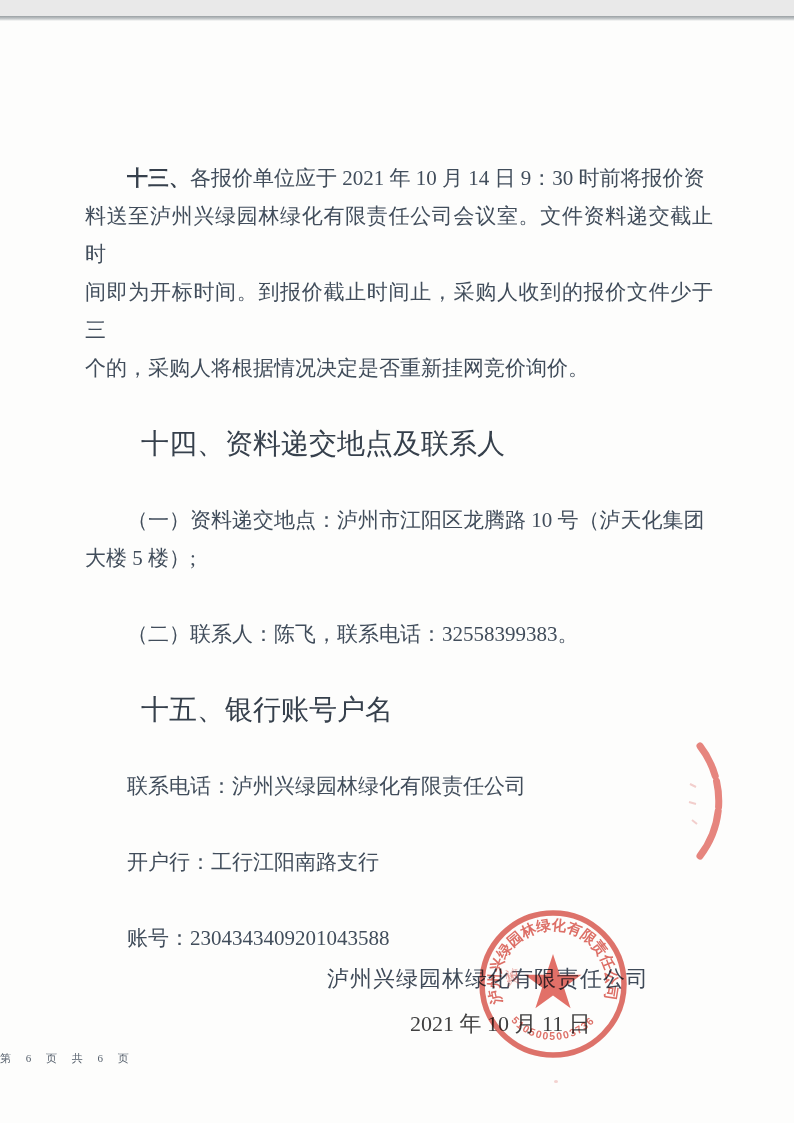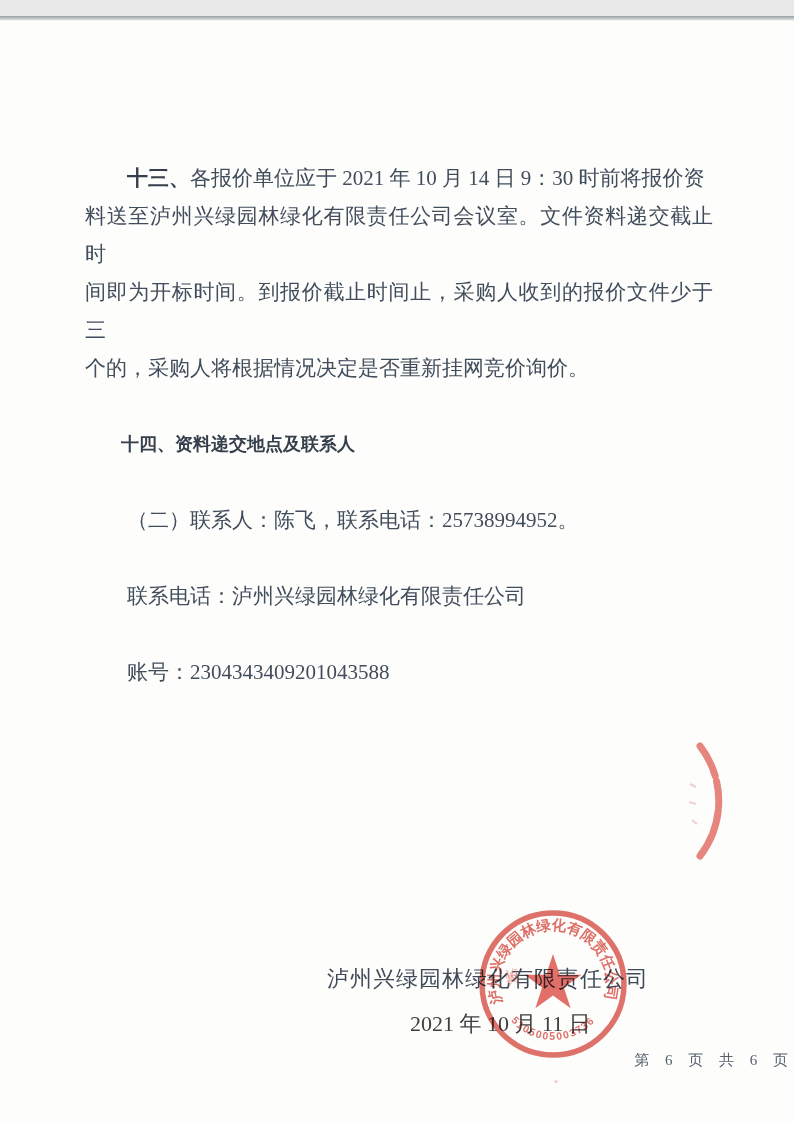--- a/index.html
+++ b/index.html
@@ -20,34 +20,34 @@
     color:#414d5b; font-size:21px; line-height:38px;
     text-align:justify; white-space:pre-line;
   }
   .content p { margin:0; text-indent:2em; }
   .para-label {
     font-family:"Liberation Sans", sans-serif;
     font-weight:bold; color:#36404c;
   }
   .heading {
     font-family:"Liberation Sans", sans-serif;
-    font-weight:bold; color:#36404c; font-size:18px;
+    font-weight:normal; color:#36404c; font-size:28px;
     text-indent:1.8em;
   }
   .sig-company {
     position:absolute; left:327px; top:948px; font-size:22px;
     color:#3f4a58; letter-spacing:1px; white-space:nowrap;
   }
   .sig-date {
     position:absolute; left:410px; top:993px; font-size:22px;
     color:#404040; white-space:nowrap;
   }
   .page-num {
-    position:absolute; top:1035px; left:0; width:794px; text-align:right;
-    font-size:15px; color:#57616d; letter-spacing:6px; white-space:nowrap;
+    position:absolute; top:1035px; left:0; width:794px; text-align:left;
+    font-size:11px; color:#57616d; letter-spacing:6px; white-space:nowrap;
   }
   .seal {
     position:absolute; left:463px; top:878px; width:180px; height:180px;
     mix-blend-mode:multiply; opacity:0.92;
   }
   .seal-ghost {
     position:absolute; left:508px; top:940px; height:90px;
     writing-mode:vertical-rl; font-size:14px; color:rgba(214,84,74,0.36);
     transform:rotate(-12deg); letter-spacing:2px; white-space:nowrap;
   }
@@ -60,22 +60,26 @@
 <div class="page">
   <div class="scan-top"></div>
   <div class="scan-bottom"></div>
 
   <div class="content">
     <p><span class="para-label">十三、</span><span>各报价单位应于 2021 年 10 月 14 日 9：30 时前将报价资
 料送至泸州兴绿园林绿化有限责任公司会议室。文件资料递交截止时
 间即为开标时间。到报价截止时间止，采购人收到的报价文件少于三
 个的，采购人将根据情况决定是否重新挂网竞价询价。</span></p>
     <p class="heading">十四、资料递交地点及联系人</p>
-    <p>（二）联系人：陈飞，联系电话：25738994952。</p>
+    <p>（一）资料递交地点：泸州市江阳区龙腾路 10 号（泸天化集团
+大楼 5 楼）;</p>
+    <p>（二）联系人：陈飞，联系电话：32558399383。</p>
+    <p class="heading">十五、银行账号户名</p>
     <p>联系电话：泸州兴绿园林绿化有限责任公司</p>
+    <p>开户行：工行江阳南路支行</p>
     <p>账号：2304343409201043588</p>
     
     
   </div>
 
   <div class="sig-company">泸州兴绿园林绿化有限责任公司</div>
   <div class="sig-date">2021 年 10 月 11 日</div>
   <div class="page-num">第 6 页 共 6 页</div>
 
   <svg class="seal" viewBox="0 0 180 180">

